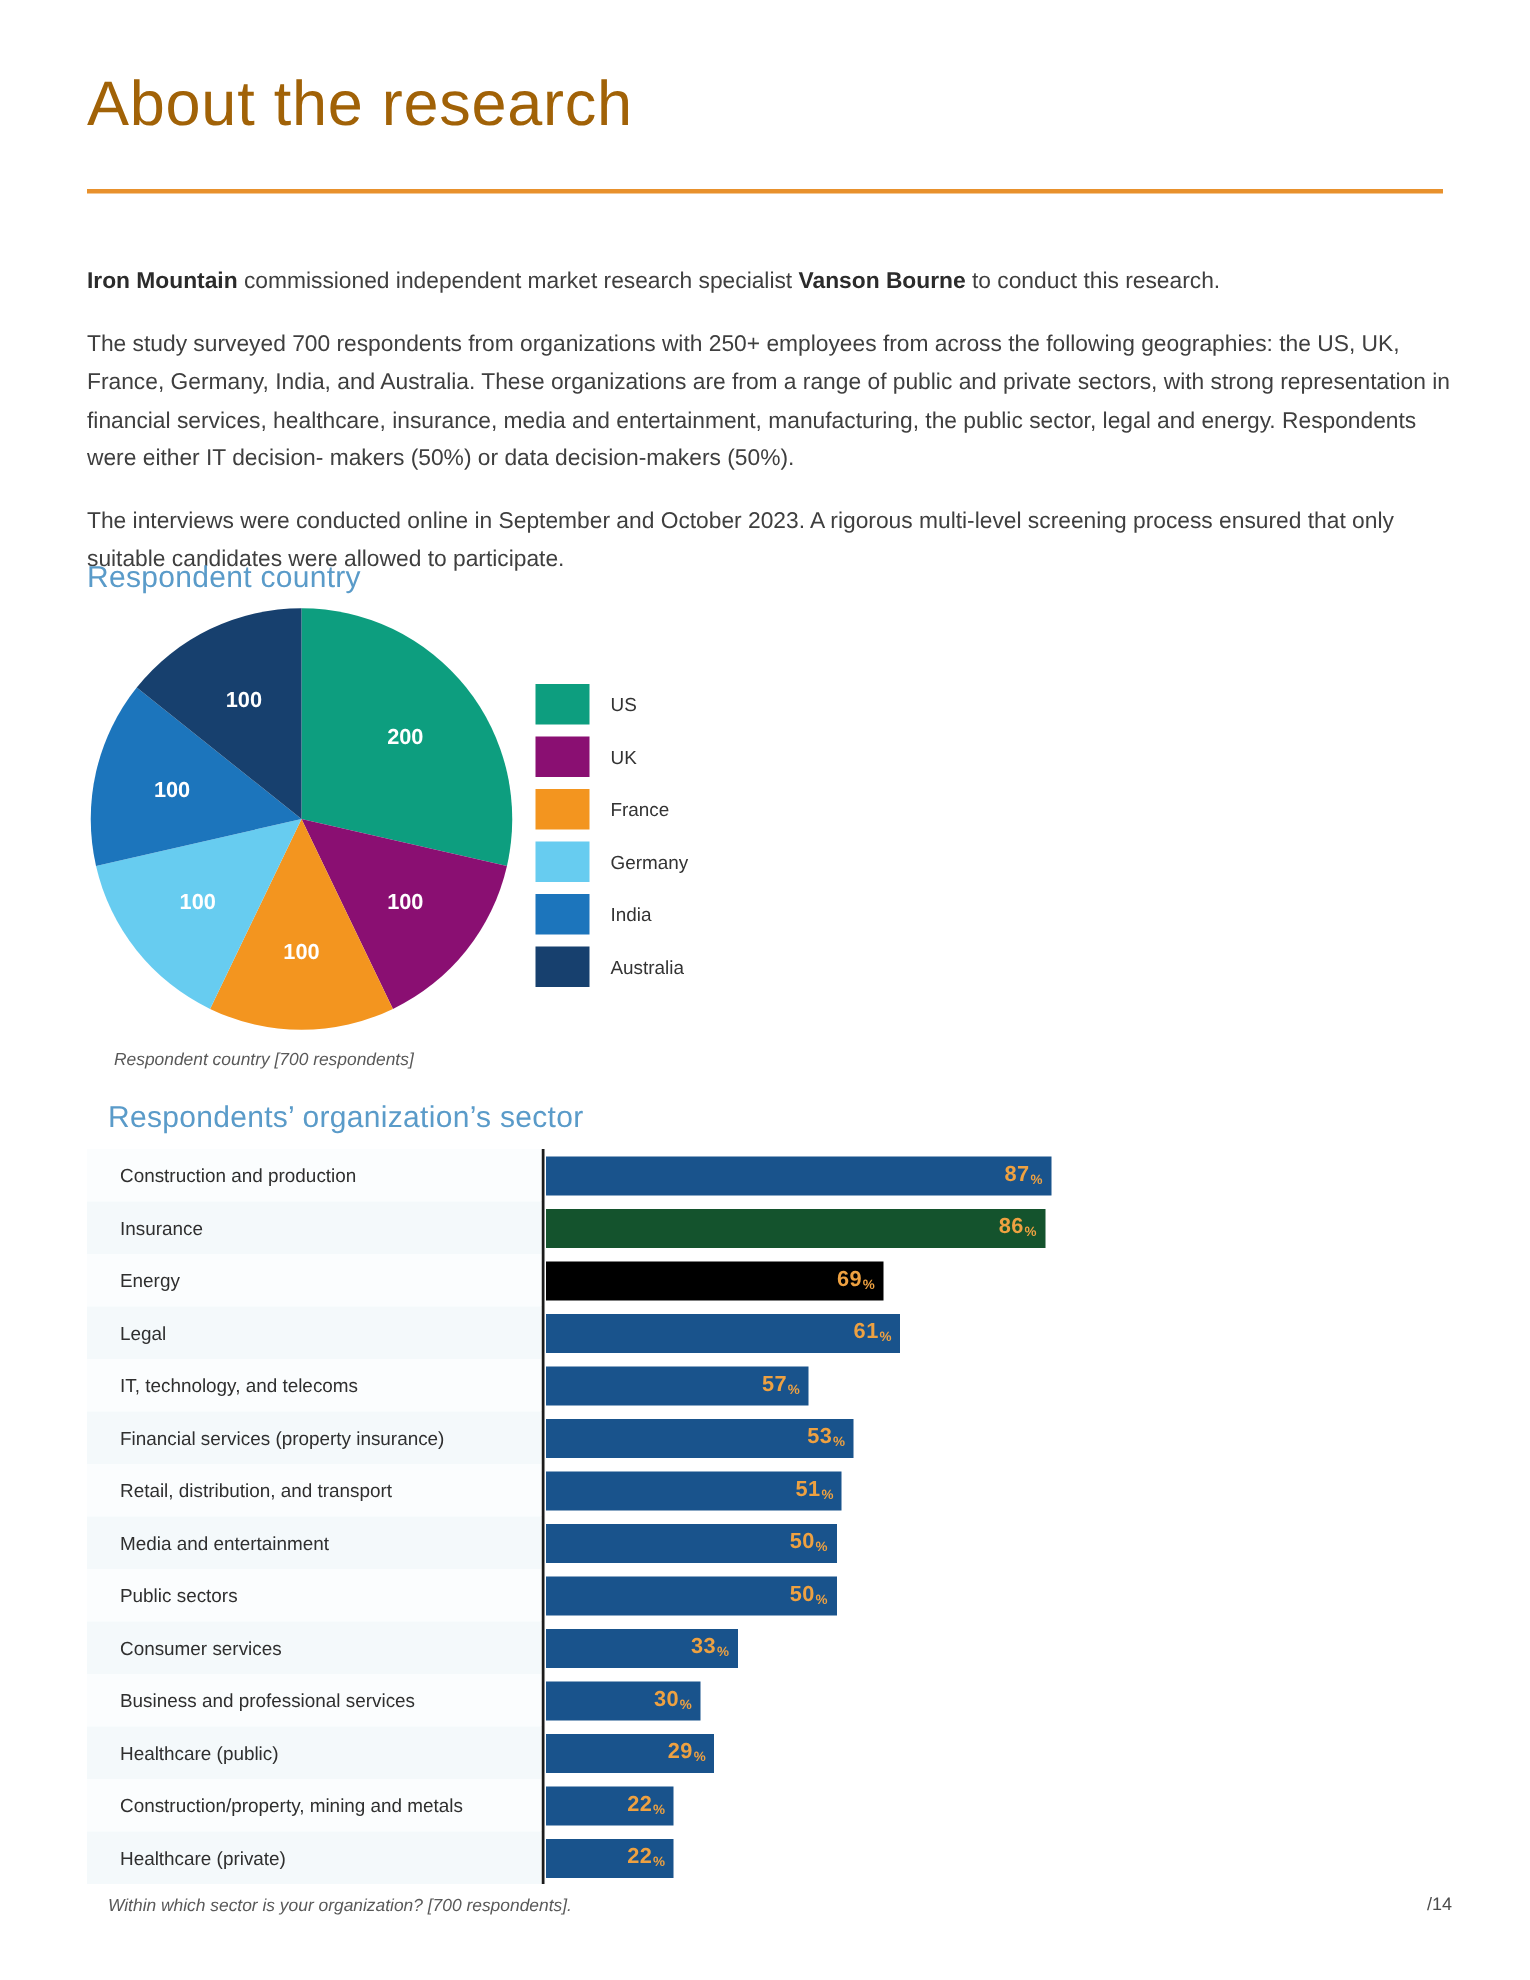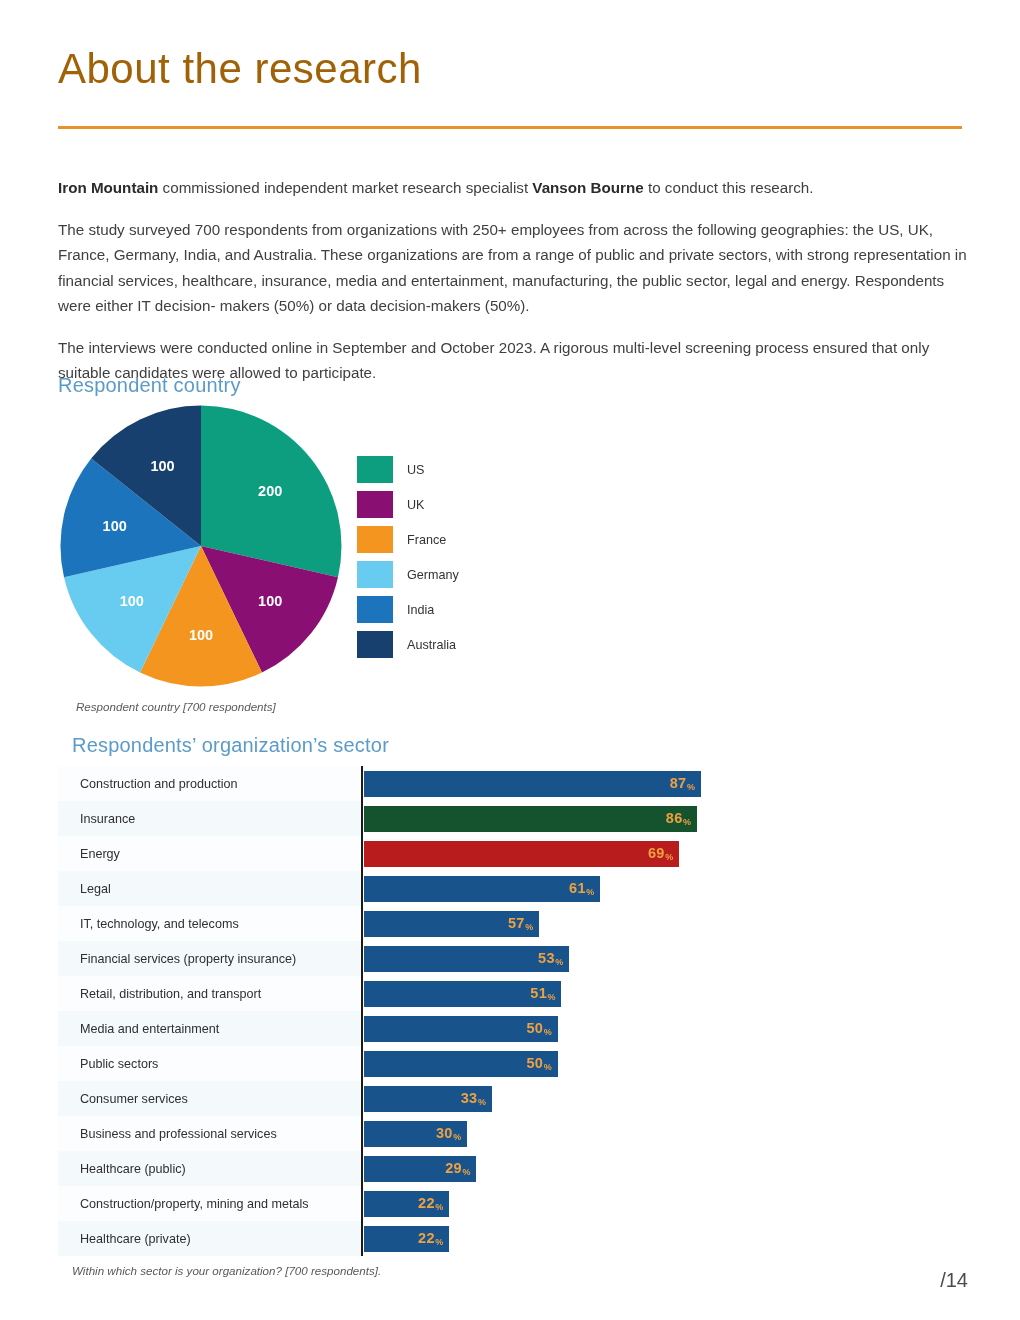--- a/index.html
+++ b/index.html
@@ -180,22 +180,22 @@
     left: 303px;
     top: 0;
     width: 2px;
     background: #1b1b1b;
   }
 
   
   .page-number {
     position: absolute;
     right: 52px;
-    bottom: 28px;
-    font-size: 20px;
+    bottom: 44px;
+    font-size: 12px;
     color: #4b4b4b;
   }
 </style>
 </head>
 <body>
 
 <div class="page-title">About the research</div>
 <div class="title-rule"></div>
 
 <div class="body-copy">
@@ -274,21 +274,21 @@
         <div class="bar-fill" style="width: 332.885px; background: #14532d;">
           <span class="bar-value" style="color: rgb(238, 161, 65);">86<span class="pct">%</span></span>
         </div>
       </div>
     </div>
     <div class="bar-row">
       <div class="bar-label-cell">
         <span class="bar-label">Energy</span>
       </div>
       <div class="bar-track">
-        <div class="bar-fill" style="width: 315px; background: #b91c1c;">
+        <div class="bar-fill" style="width: 225px; background: #000000;">
           <span class="bar-value" style="color: rgb(238, 161, 65);">69<span class="pct">%</span></span>
         </div>
       </div>
     </div>
     <div class="bar-row alt">
       <div class="bar-label-cell">
         <span class="bar-label">Legal</span>
       </div>
       <div class="bar-track">
         <div class="bar-fill" style="width: 236.116px; background: rgb(25, 83, 140);">

